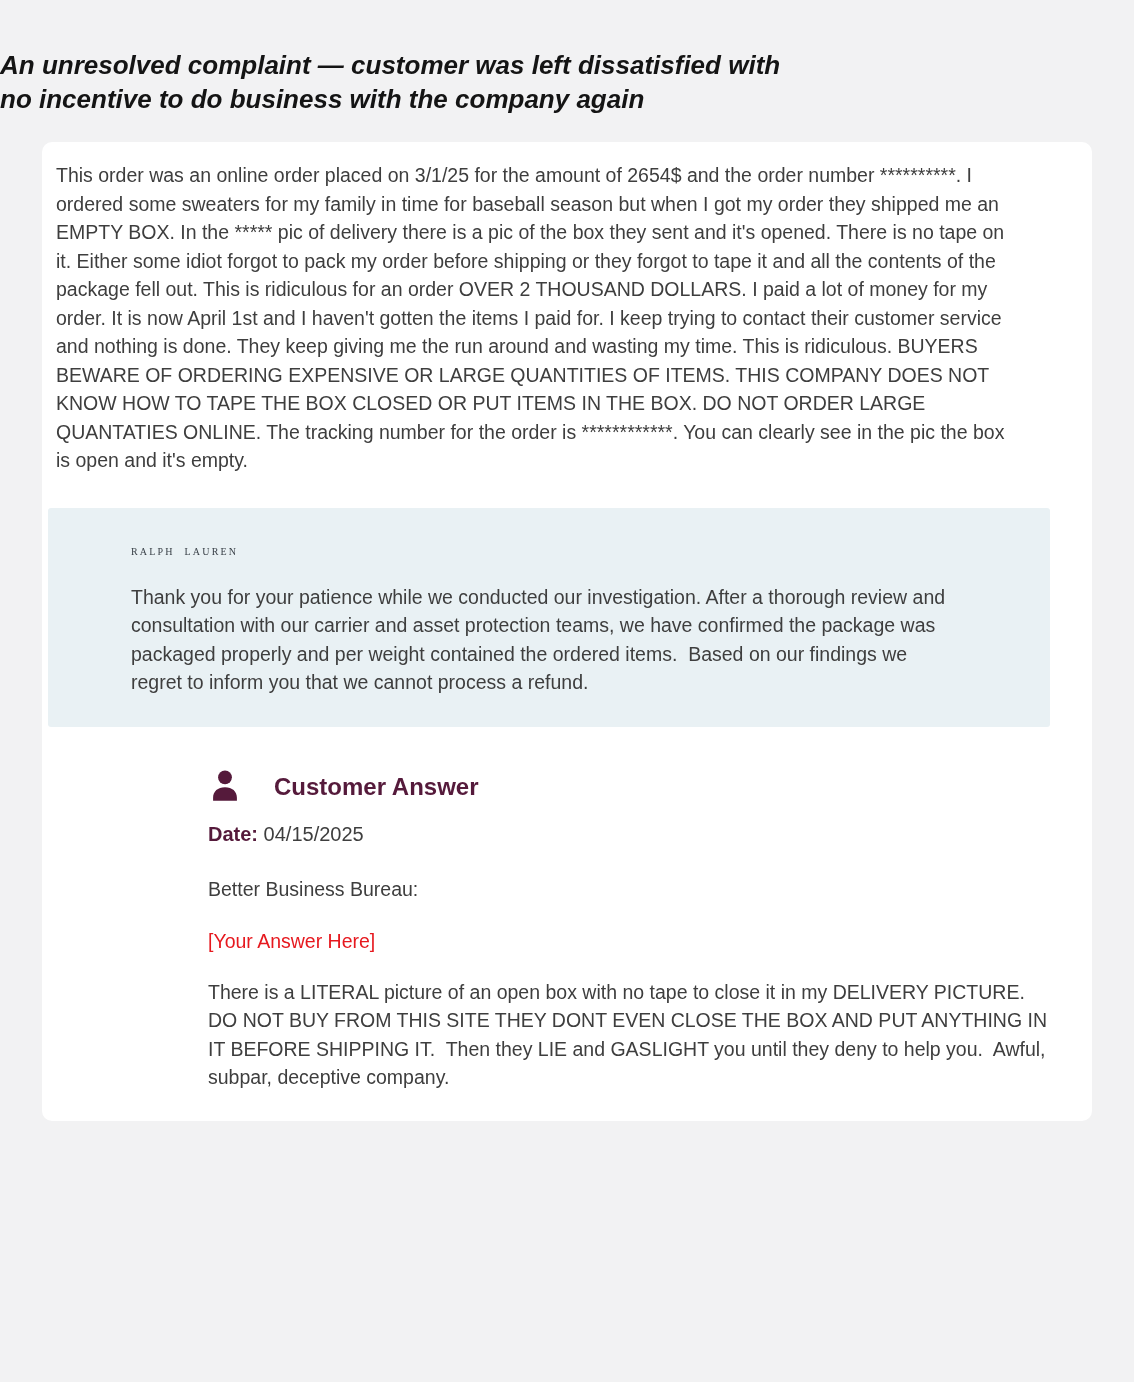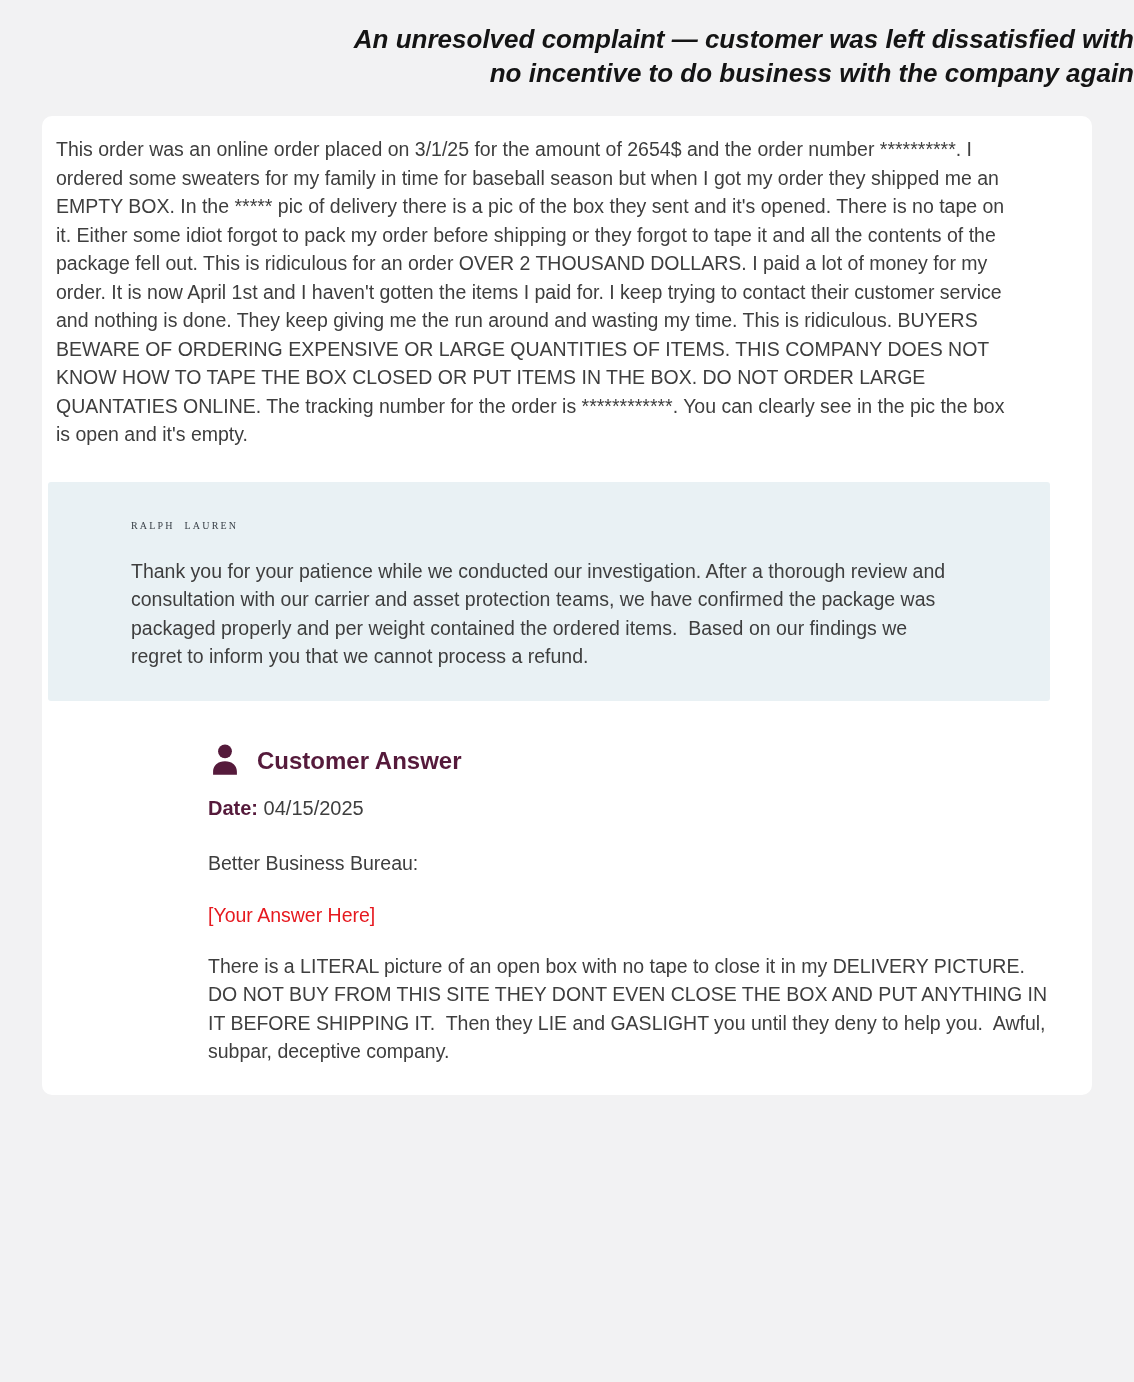--- a/index.html
+++ b/index.html
@@ -16,22 +16,22 @@
   *{margin:0;padding:0;box-sizing:border-box;}
   html,body{width:1134px;}
   body{
     height:1382px;
     background:var(--page-bg);
     font-family:"Liberation Sans","DejaVu Sans",sans-serif;
     color:var(--body-text);
     overflow:hidden;
   }
   .caption{
-    margin-top:22px;
-    text-align:right;
+    margin-top:48px;
+    text-align:left;
     font-size:26px;
     line-height:34px;
     font-weight:bold;
     font-style:italic;
     color:var(--title-text);
   }
   .card{
     margin:26px 42px 0 42px;
     width:1050px;
     background:var(--card-bg);
@@ -88,21 +88,21 @@
     white-space:pre-wrap;
   }
   .customer{
     margin-left:166px;
     margin-top:42px;
     width:860px;
   }
   .cust-header{
     display:flex;
     align-items:center;
-    gap:15px;
+    gap:32px;
   }
   .person-icon{
     width:34px;
     height:36px;
     flex:0 0 auto;
     display:block;
   }
   .person-icon svg{width:100%;height:100%;display:block;fill:var(--brand-maroon);}
   .cust-title{
     font-size:24px;

